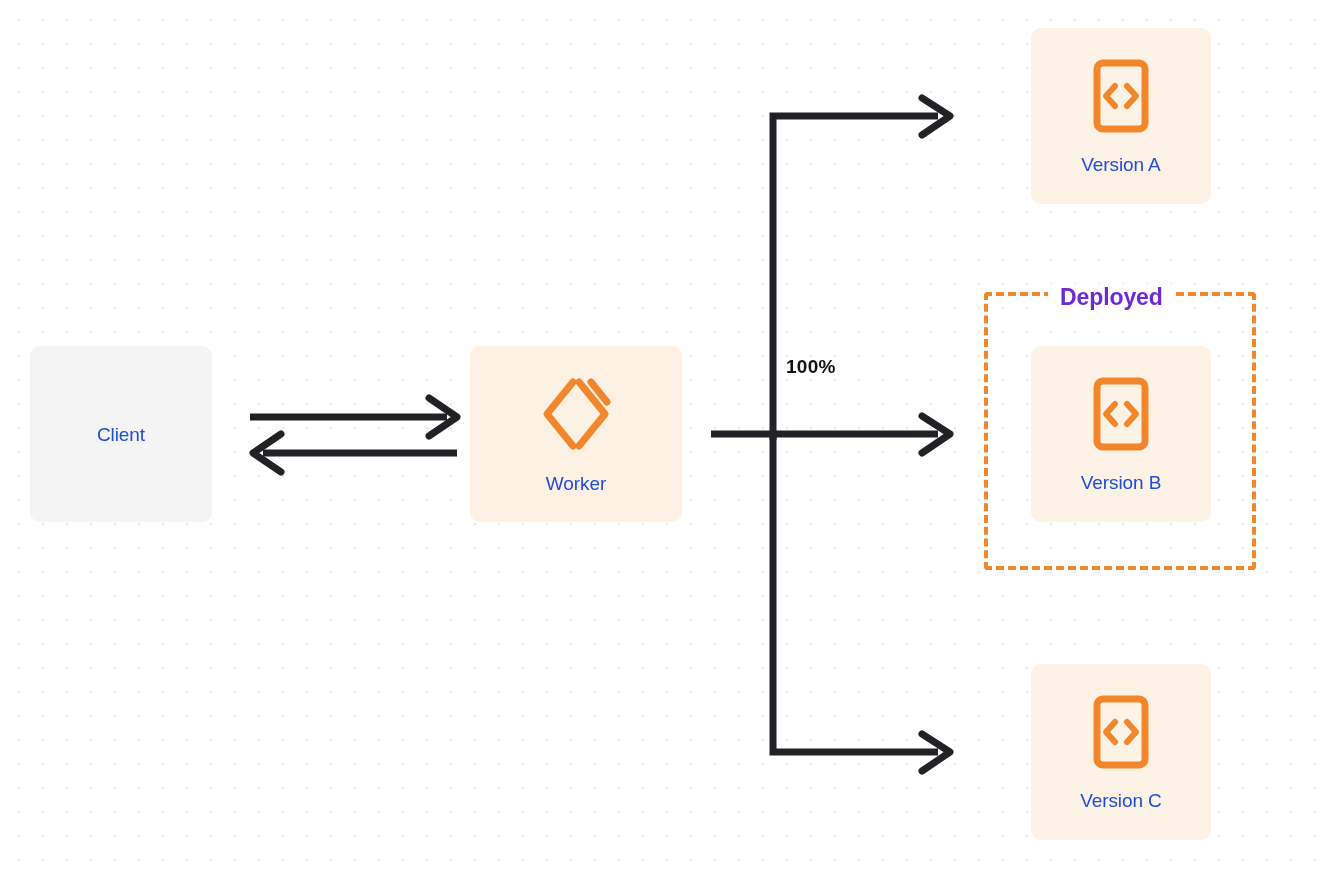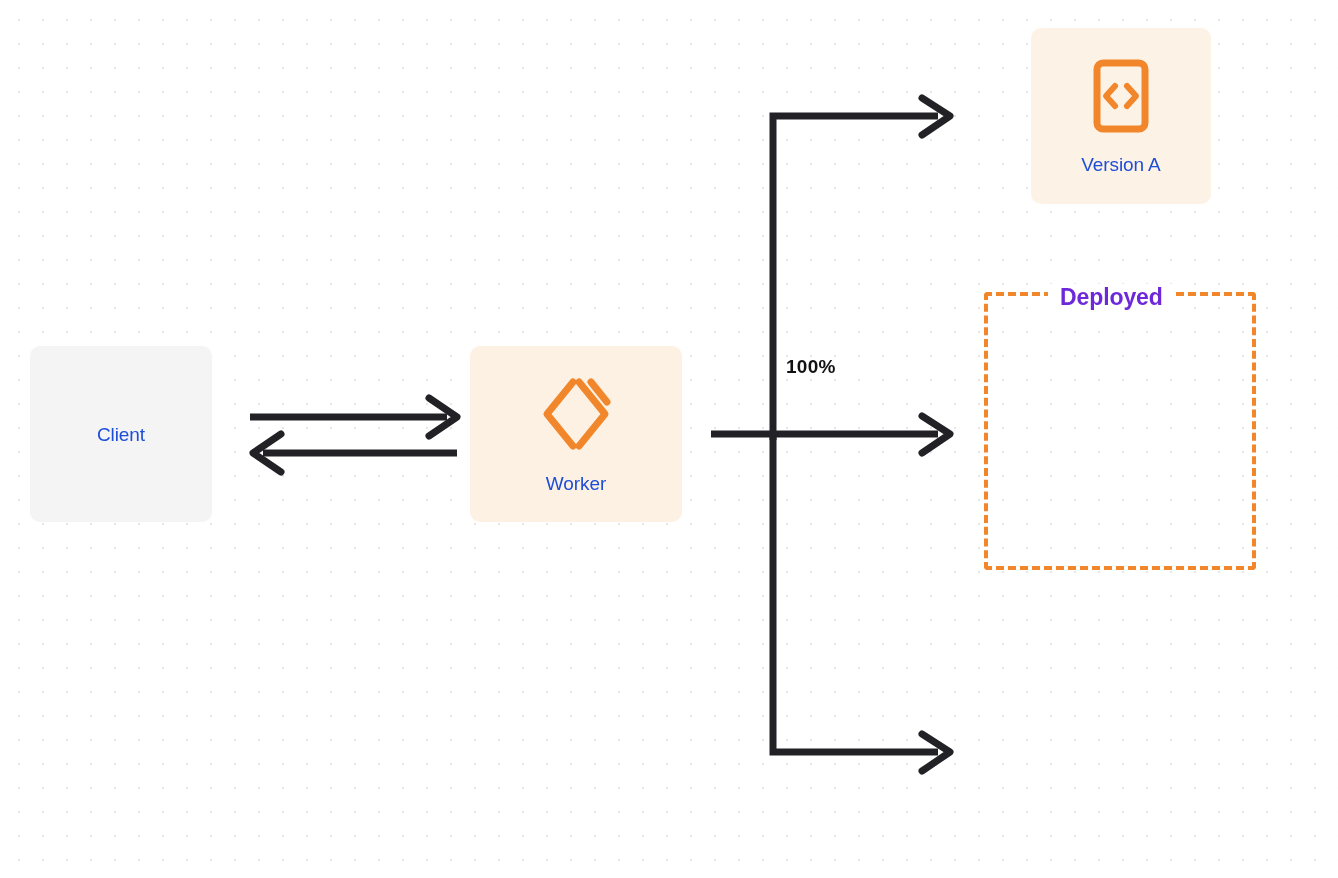--- a/index.html
+++ b/index.html
@@ -182,19 +182,39 @@
         <path d="M22 27 L13 37 L22 47" stroke="#f1862b" stroke-width="6" stroke-linecap="round" stroke-linejoin="round" fill="none"></path>
         <path d="M34 27 L43 37 L34 47" stroke="#f1862b" stroke-width="6" stroke-linecap="round" stroke-linejoin="round" fill="none"></path>
       </svg>
     </span>
     <span class="node-label">Version A</span>
   </div>
 
   <div id="deployed-frame"></div>
   <div id="deployed-label">Deployed</div>
 
-
+  <div class="node version-node" id="version-b-node">
+    <span>
+      <svg class="code-icon" width="56" height="74" viewBox="0 0 56 74" fill="none" xmlns="http://www.w3.org/2000/svg">
+        <rect x="4" y="4" width="48" height="66" rx="6" ry="6" stroke="#f1862b" stroke-width="7" fill="none"></rect>
+        <path d="M22 27 L13 37 L22 47" stroke="#f1862b" stroke-width="6" stroke-linecap="round" stroke-linejoin="round" fill="none"></path>
+        <path d="M34 27 L43 37 L34 47" stroke="#f1862b" stroke-width="6" stroke-linecap="round" stroke-linejoin="round" fill="none"></path>
+      </svg>
+    </span>
+    <span class="node-label">Version B</span>
+  </div>
+
+  <div class="node version-node" id="version-c-node">
+    <span>
+      <svg class="code-icon" width="56" height="74" viewBox="0 0 56 74" fill="none" xmlns="http://www.w3.org/2000/svg">
+        <rect x="4" y="4" width="48" height="66" rx="6" ry="6" stroke="#f1862b" stroke-width="7" fill="none"></rect>
+        <path d="M22 27 L13 37 L22 47" stroke="#f1862b" stroke-width="6" stroke-linecap="round" stroke-linejoin="round" fill="none"></path>
+        <path d="M34 27 L43 37 L34 47" stroke="#f1862b" stroke-width="6" stroke-linecap="round" stroke-linejoin="round" fill="none"></path>
+      </svg>
+    </span>
+    <span class="node-label">Version C</span>
+  </div>
 
   <div id="traffic-label">
     <span class="traffic-line">100%</span>
   </div>
 
 </div>
 
 </body></html>

